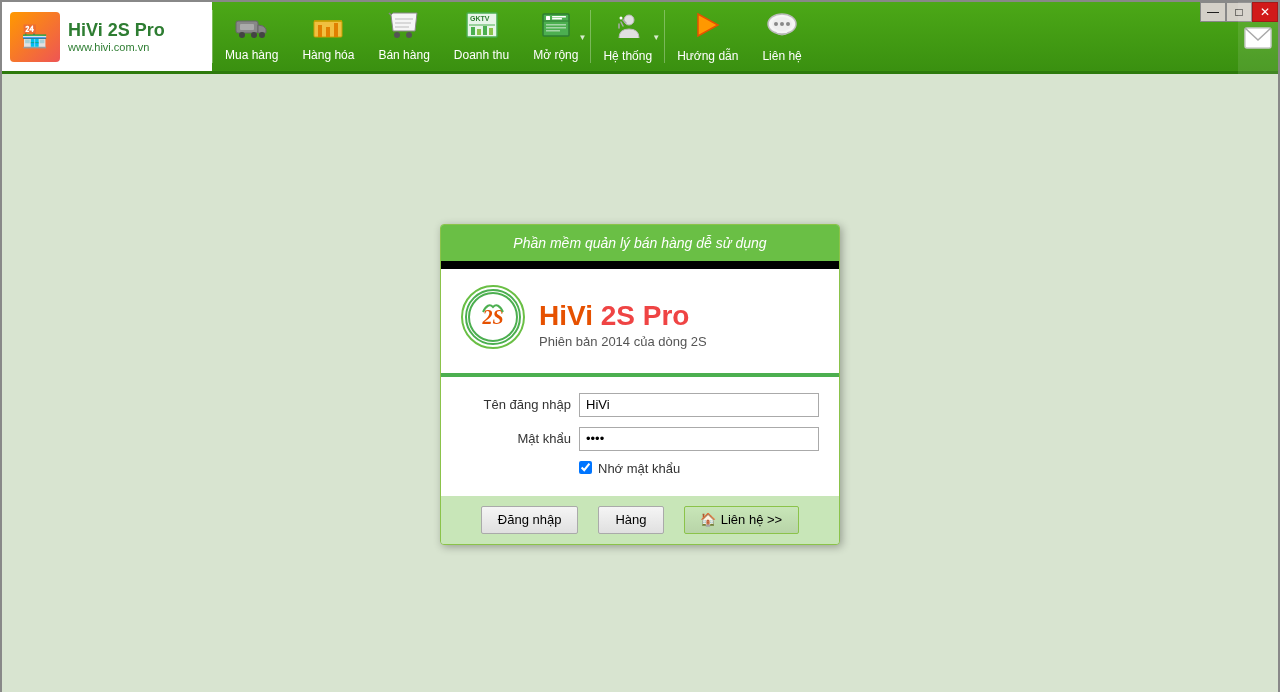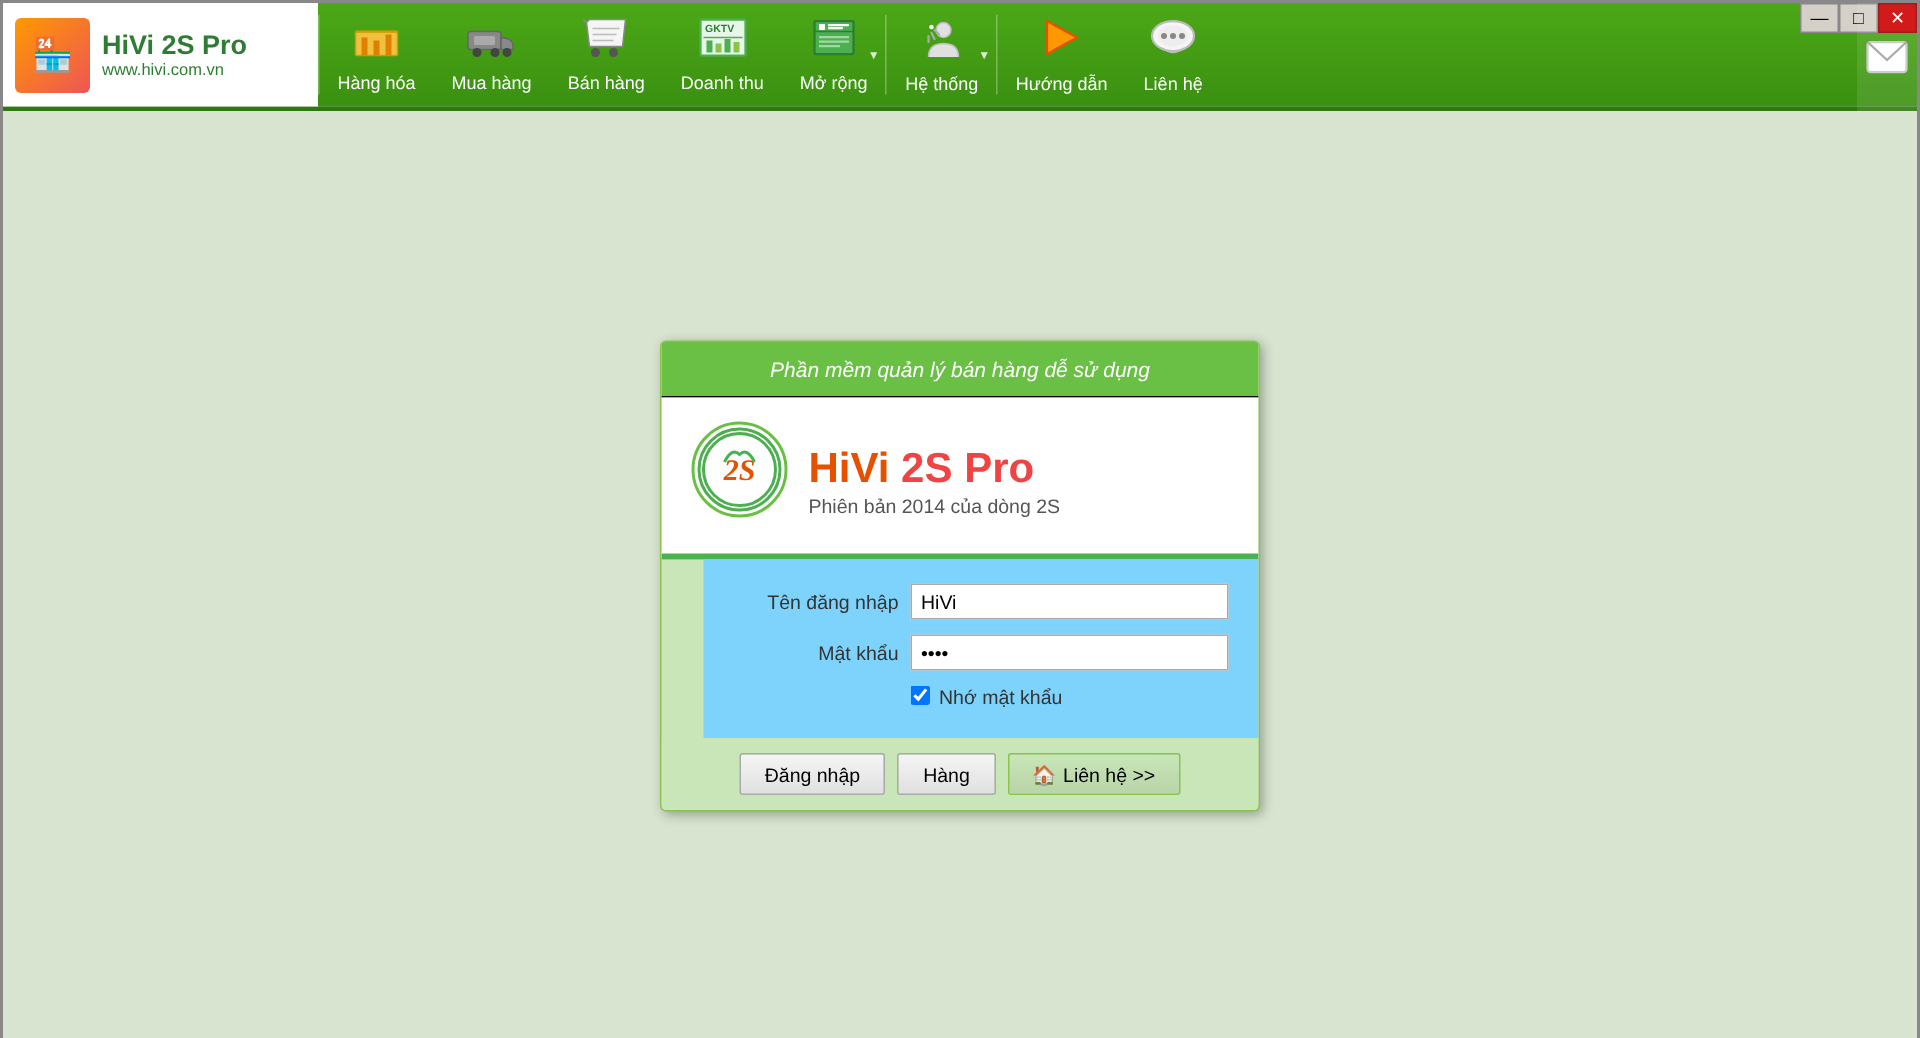--- a/index.html
+++ b/index.html
@@ -155,21 +155,21 @@
       border: 1px solid #8bc34a;
       border-radius: 4px;
       overflow: hidden;
       box-shadow: 2px 2px 8px rgba(0,0,0,0.3);
     }
 
     .dialog-header {
       background: #6abf45;
       padding: 10px 16px;
       text-align: center;
-      border-bottom: 1px solid #000000;
+      border-bottom: 8px solid #000000;
     }
     .dialog-header-text {
       color: white;
       font-size: 14px;
       font-style: italic;
     }
 
     .dialog-body {
       background: white;
       padding: 16px 20px;
@@ -212,23 +212,22 @@
       font-weight: bold;
       color: #e65100;
     }
     .app-version {
       font-size: 13px;
       color: #555;
       margin-top: 2px;
     }
 
     .login-form {
-      background: #7dd3fc;
+      background: #ffffff;
       padding: 16px 20px;
-      margin-left: 28px;
     }
     .form-row {
       display: flex;
       align-items: center;
       margin-bottom: 10px;
       gap: 8px;
     }
     .form-label {
       width: 110px;
       font-size: 13px;
@@ -256,21 +255,21 @@
       font-size: 13px;
       color: #333;
     }
 
     .dialog-footer {
       background: #c8e6b8;
       padding: 10px 20px;
       display: flex;
       align-items: center;
       justify-content: center;
-      gap: 8px;
+      gap: 20px;
     }
 
     .btn {
       height: 28px;
       padding: 0 16px;
       font-size: 13px;
       cursor: pointer;
       border: 1px solid #aaa;
       background: linear-gradient(to bottom, #f5f5f5, #e0e0e0);
       border-radius: 2px;
@@ -303,46 +302,46 @@
       </div>
       <div class="logo-text-area">
         <div class="logo-title">
           <span>HiVi 2S Pro</span>
         </div>
         <div class="logo-subtitle">www.hivi.com.vn</div>
       </div>
     </div>
 
     <div class="toolbar-divider"></div>
-
-    <div class="toolbar-item">
-      <div class="icon">
-        <svg width="32" height="28" viewBox="0 0 32 28">
-          <rect x="2" y="10" width="28" height="16" rx="1" fill="#f0c040" stroke="#c8a000" stroke-width="1"></rect>
-          <rect x="6" y="14" width="4" height="12" fill="#e08000"></rect>
-          <rect x="14" y="16" width="4" height="10" fill="#e08000"></rect>
-          <rect x="22" y="12" width="4" height="14" fill="#e08000"></rect>
-          <line x1="2" y1="10" x2="30" y2="10" stroke="#c8a000" stroke-width="1.5"></line>
-        </svg>
-      </div>
-      <div class="label">Hàng hóa</div>
-    </div>
 
     <div class="toolbar-item">
       <div class="icon">
         <svg width="36" height="28" viewBox="0 0 36 28">
           <rect x="2" y="10" width="22" height="12" rx="2" fill="#888" stroke="#666" stroke-width="1"></rect>
           <circle cx="8" cy="24" r="3" fill="#444"></circle>
           <circle cx="20" cy="24" r="3" fill="#444"></circle>
           <rect x="6" y="13" width="14" height="6" rx="1" fill="#aaa"></rect>
           <path d="M24 14 Q30 14 32 18 L32 22 L24 22 Z" fill="#888" stroke="#666" stroke-width="1"></path>
           <circle cx="28" cy="24" r="3" fill="#444"></circle>
         </svg>
       </div>
       <div class="label">Mua hàng</div>
+    </div>
+
+    <div class="toolbar-item">
+      <div class="icon">
+        <svg width="32" height="28" viewBox="0 0 32 28">
+          <rect x="2" y="10" width="28" height="16" rx="1" fill="#f0c040" stroke="#c8a000" stroke-width="1"></rect>
+          <rect x="6" y="14" width="4" height="12" fill="#e08000"></rect>
+          <rect x="14" y="16" width="4" height="10" fill="#e08000"></rect>
+          <rect x="22" y="12" width="4" height="14" fill="#e08000"></rect>
+          <line x1="2" y1="10" x2="30" y2="10" stroke="#c8a000" stroke-width="1.5"></line>
+        </svg>
+      </div>
+      <div class="label">Hàng hóa</div>
     </div>
 
     <div class="toolbar-item">
       <div class="icon">
         <svg width="34" height="28" viewBox="0 0 34 28">
           <path d="M4 4 L6 2 L30 2 L28 20 L6 20 Z" fill="#f5f5f5" stroke="#888" stroke-width="1"></path>
           <circle cx="10" cy="24" r="3" fill="#555"></circle>
           <circle cx="22" cy="24" r="3" fill="#555"></circle>
           <path d="M2 2 L4 4" stroke="#888" stroke-width="1.5"></path>
           <line x1="8" y1="8" x2="26" y2="8" stroke="#bbb" stroke-width="1"></line>

